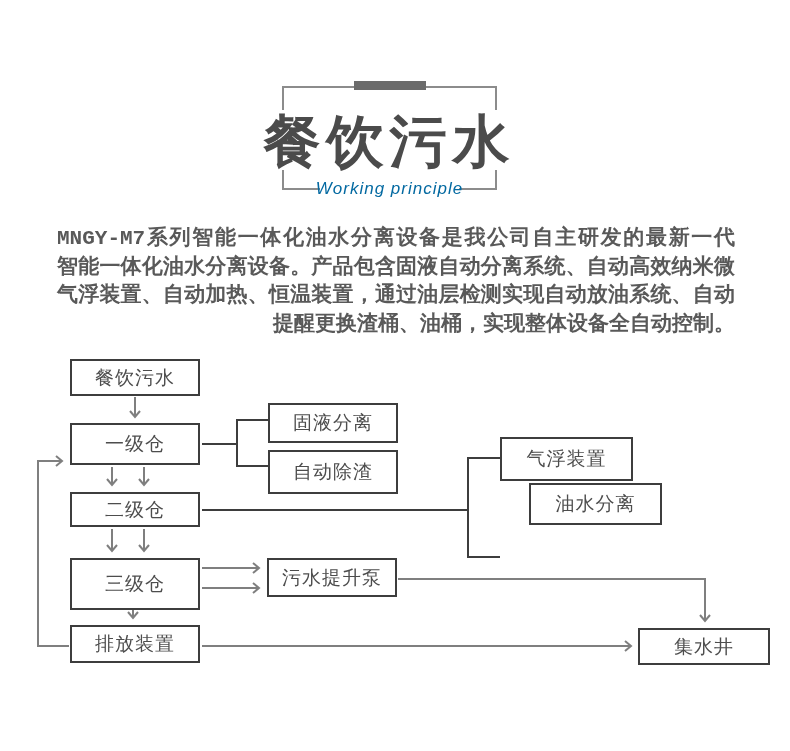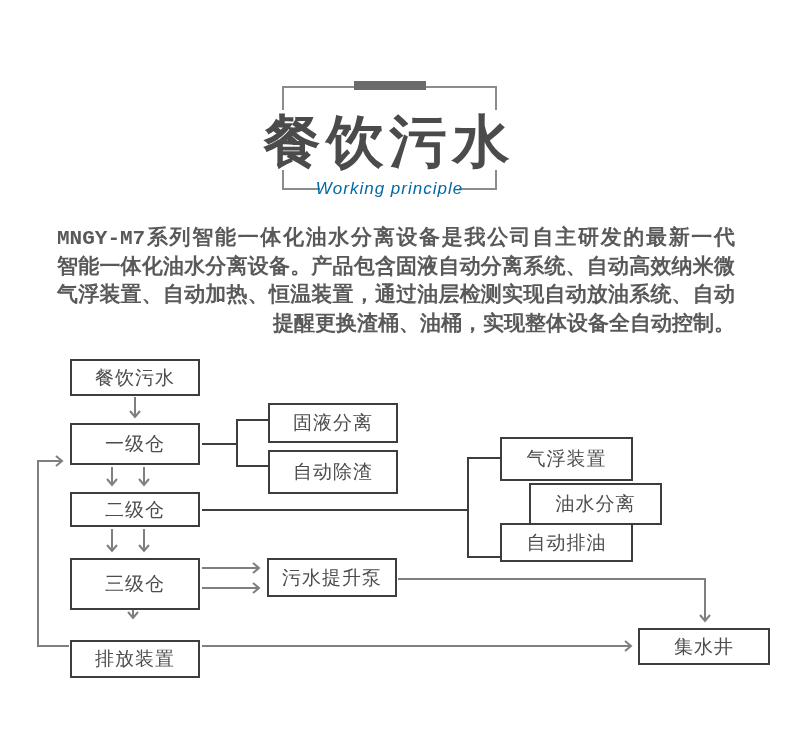--- a/index.html
+++ b/index.html
@@ -59,21 +59,21 @@
     position: absolute;
     border: 2px solid #3d3d3d;
     background: #ffffff;
     display: flex; align-items: center; justify-content: center;
     font-size: 19px; color: #4d4d4d; letter-spacing: 1px;
   }
   .n-sewage    { left: 70px;  top: 359px; width: 130px; height: 37px; }
   .n-stage1    { left: 70px;  top: 423px; width: 130px; height: 42px; }
   .n-stage2    { left: 70px;  top: 492px; width: 130px; height: 35px; }
   .n-stage3    { left: 70px;  top: 558px; width: 130px; height: 52px; }
-  .n-discharge { left: 70px;  top: 625px; width: 130px; height: 38px; margin-top: 15px; }
+  .n-discharge { left: 70px;  top: 625px; width: 130px; height: 38px; }
   .n-solid     { left: 268px; top: 403px; width: 130px; height: 40px; }
   .n-slag      { left: 268px; top: 450px; width: 130px; height: 44px; }
   .n-float     { left: 500px; top: 437px; width: 133px; height: 44px; }
   .n-oilwater  { left: 500px; top: 483px; width: 133px; height: 42px; margin-left: 29px; }
   .n-oildrain  { left: 500px; top: 523px; width: 133px; height: 39px; }
   .n-pump      { left: 267px; top: 558px; width: 130px; height: 39px; }
   .n-sump      { left: 638px; top: 628px; width: 132px; height: 37px; }
 </style>
 </head>
 <body>
@@ -128,17 +128,16 @@
 
   <div class="node n-sewage">餐饮污水</div>
   <div class="node n-stage1">一级仓</div>
   <div class="node n-stage2">二级仓</div>
   <div class="node n-stage3">三级仓</div>
   <div class="node n-discharge">排放装置</div>
   <div class="node n-solid">固液分离</div>
   <div class="node n-slag">自动除渣</div>
   <div class="node n-float">气浮装置</div>
   <div class="node n-oilwater">油水分离</div>
-  <div class="node n-oildrain">自动排油</div>
   <div class="node n-pump">污水提升泵</div>
   <div class="node n-sump">集水井</div>
 
 </div>
 
 </body></html>

